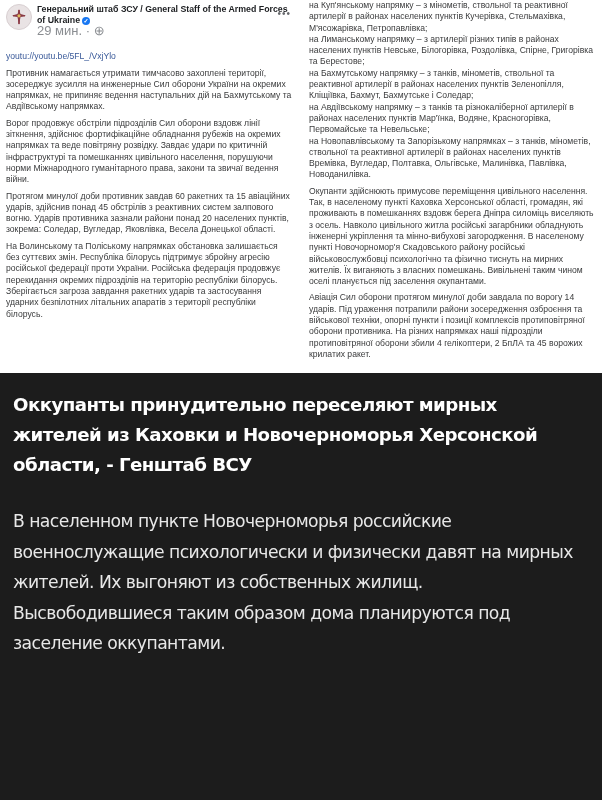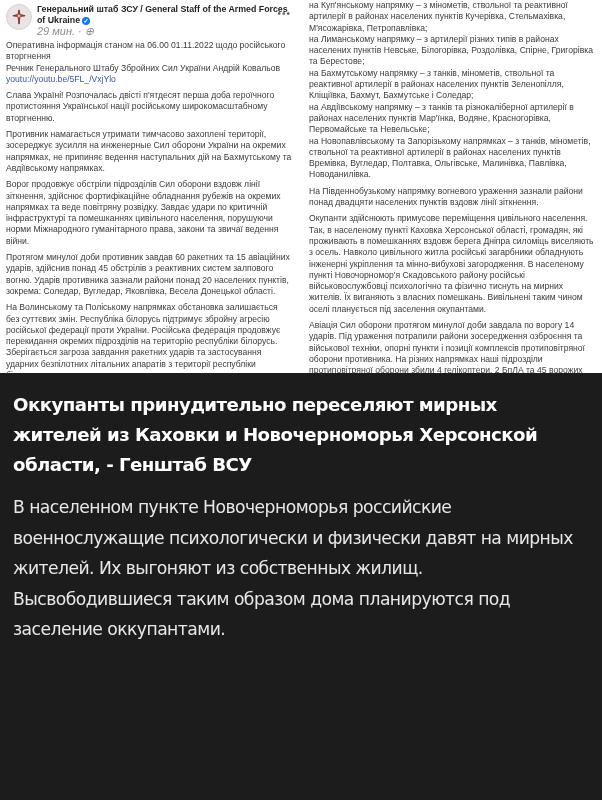--- a/index.html
+++ b/index.html
@@ -24,42 +24,42 @@
     border: 1px solid #d8cfd1; display: flex; align-items: center; justify-content: center;
     margin-right: 5px; flex-shrink: 0;
   }
   .header-text { flex: 1; }
   .page-name { font-weight: bold; color: #1c1e21; font-size: 8.8px; line-height: 11px; }
   .verified {
     display: inline-block; width: 8px; height: 8px; border-radius: 50%; background: #1877f2;
     color: #fff; font-size: 6px; line-height: 8px; text-align: center; vertical-align: middle;
     margin-left: 2px;
   }
-  .meta { color: #8a8d91; font-size: 11px; line-height: 10px; font-style: italic; }
+  .meta { color: #8a8d91; font-size: 13px; line-height: 10px; }
   .more-button {
     position: absolute; right: 2px; top: 4px; color: #65676b; font-size: 10px; letter-spacing: 1px;
     cursor: pointer;
   }
   .para { margin-bottom: 5px; }
   .link { color: #385898; }
 
   .article {
     position: absolute; left: 0; top: 373px; width: 602px; height: 427px;
     background: #1c1c1c; color: #f2f2f2; padding: 0 26px 0 13px;
     font-family: "DejaVu Sans", sans-serif;
   }
   .article-title {
     margin-top: 17px; font-size: 18.2px; line-height: 30px; font-weight: bold;
     letter-spacing: -0.55px; color: #ffffff;
   }
   .article-p {
     font-size: 17.2px; line-height: 30.5px; letter-spacing: -0.55px; color: #e8e8e8;
   }
   .article-p.first { margin-top: 24px; }
-  .article-p.second { margin-top: 12px; }
+  .article-p.second { margin-top: 26px; }
 </style>
 </head>
 <body>
 
 <div class="screenshot-area">
   <div class="fb-col left">
     <div class="post-header">
       <div class="avatar">
         <svg width="18" height="18" viewBox="0 0 18 18">
           <path d="M9 1 L10.5 6 L16 7.5 L10.5 9 L9 17 L7.5 9 L2 7.5 L7.5 6 Z" fill="#8a3a45"></path>
@@ -73,39 +73,36 @@
           <span>Генеральний штаб ЗСУ / General Staff of the Armed Forces of Ukraine</span><span class="verified">✓</span>
         </div>
         <div class="meta">
           <span>29 мин.</span> · <span>⊕</span>
         </div>
       </div>
       <div class="more-button">•••</div>
     </div>
 
     <div class="para">
-      <span style="white-space:pre-line">Оперативна інформація станом на 06.00 01.11.2022 щодо російського вторгнення
-Речник Генерального Штабу Збройних Сил України Андрій Ковальов</span><br>
+      <br>
       <span class="link">youtu://youtu.be/5FL_/VxjYlo</span>
     </div>
-    <div class="para">Слава Україні! Розпочалась двісті п'ятдесят перша доба героїчного протистояння Української нації російському широкомасштабному вторгненню.</div>
     <div class="para">Противник намагається утримати тимчасово захоплені території, зосереджує зусилля на инженерные Сил оборони України на окремих напрямках, не припиняє ведення наступальних дій на Бахмутському та Авдіївському напрямках.</div>
     <div class="para">Ворог продовжує обстріли підрозділів Сил оборони вздовж лінії зіткнення, здійснює фортифікаційне обладнання рубежів на окремих напрямках та веде повітряну розвідку. Завдає удари по критичній інфраструктурі та помешканнях цивільного населення, порушуючи норми Міжнародного гуманітарного права, закони та звичаї ведення війни.</div>
     <div class="para">Протягом минулої доби противник завдав 60 ракетних та 15 авіаційних ударів, здійснив понад 45 обстрілів з реактивних систем залпового вогню. Ударів противника зазнали райони понад 20 населених пунктів, зокрема: Соледар, Вугледар, Яковлівка, Весела Донецької області.</div>
     <div class="para">На Волинському та Поліському напрямках обстановка залишається без суттєвих змін. Республіка білорусь підтримує збройну агресію російської федерації проти України. Російська федерація продовжує перекидання окремих підрозділів на територію республіки білорусь. Зберігається загроза завдання ракетних ударів та застосування ударних безпілотних літальних апаратів з території республіки білорусь.</div>
 
   </div>
 
   <div class="fb-col right">
     <div class="para" style="white-space:pre-line">на Куп'янському напрямку – з мінометів, ствольної та реактивної артилерії в районах населених пунктів Кучерівка, Стельмахівка, М'ясожарівка, Петропавлівка;
 на Лиманському напрямку – з артилерії різних типів в районах населених пунктів Невське, Білогорівка, Роздолівка, Спірне, Григорівка та Берестове;
 на Бахмутському напрямку – з танків, мінометів, ствольної та реактивної артилерії в районах населених пунктів Зеленопілля, Кліщіївка, Бахмут, Бахмутське і Соледар;
 на Авдіївському напрямку – з танків та різнокаліберної артилерії в районах населених пунктів Мар'їнка, Водяне, Красногорівка, Первомайське та Невельське;
 на Новопавлівському та Запорізькому напрямках – з танків, мінометів, ствольної та реактивної артилерії в районах населених пунктів Времівка, Вугледар, Полтавка, Ольгівське, Малинівка, Павлівка, Новоданилівка.</div>
-    <div class="para">На Південнобузькому напрямку вогневого ураження зазнали райони понад двадцяти населених пунктів вздовж лінії зіткнення.</div>
     <div class="para">Окупанти здійснюють примусове переміщення цивільного населення. Так, в населеному пункті Каховка Херсонської області, громадян, які проживають в помешканнях вздовж берега Дніпра силоміць виселяють з осель. Навколо цивільного житла російські загарбники обладнують інженерні укріплення та мінно-вибухові загородження. В населеному пункті Новочорномор'я Скадовського району російські військовослужбовці психологічно та фізично тиснуть на мирних жителів. Їх виганяють з власних помешкань. Вивільнені таким чином оселі планується під заселення окупантами.</div>
     <div class="para">Авіація Сил оборони протягом минулої доби завдала по ворогу 14 ударів. Під ураження потрапили райони зосередження озброєння та військової техніки, опорні пункти і позиції комплексів протиповітряної оборони противника. На різних напрямках наші підрозділи протиповітряної оборони збили 4 гелікоптери, 2 БпЛА та 45 ворожих крилатих ракет.</div>
 
   </div>
 </div>
 
 <div class="article">
   <h1 class="article-title">Оккупанты принудительно переселяют мирных жителей из Каховки и Новочерноморья Херсонской области, - Генштаб ВСУ</h1>
   <p class="article-p second">В населенном пункте Новочерноморья российские военнослужащие психологически и физически давят на мирных жителей. Их выгоняют из собственных жилищ. Высвободившиеся таким образом дома планируются под заселение оккупантами.</p>
 </div>

